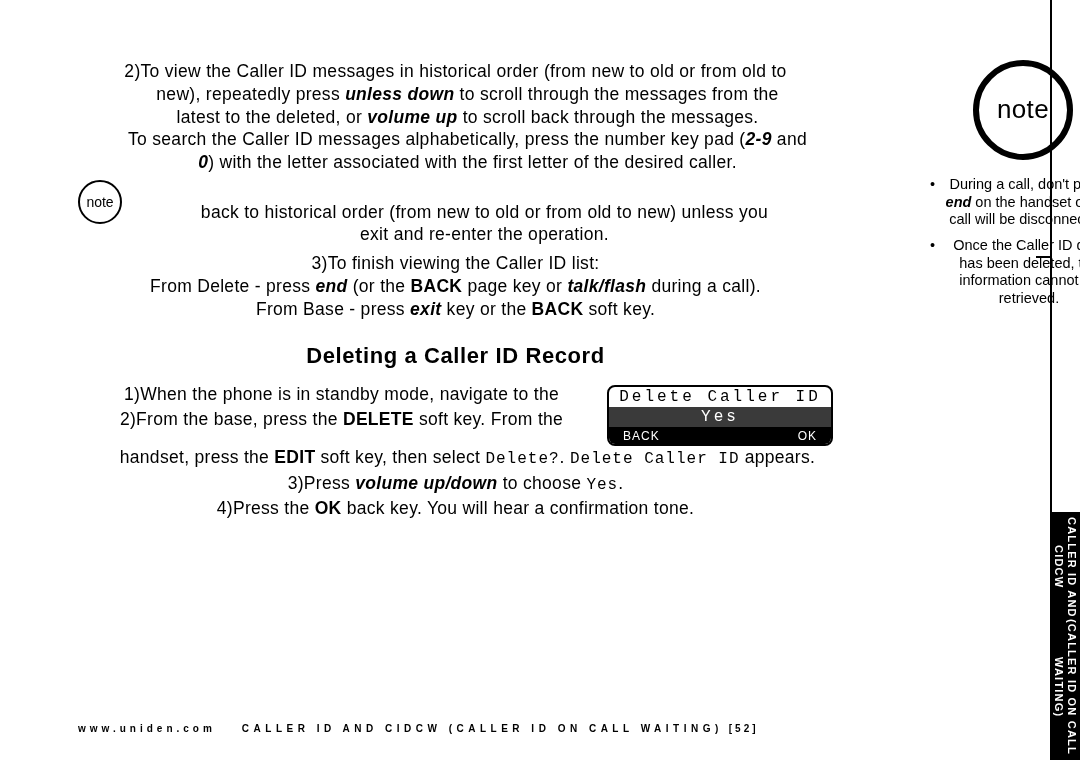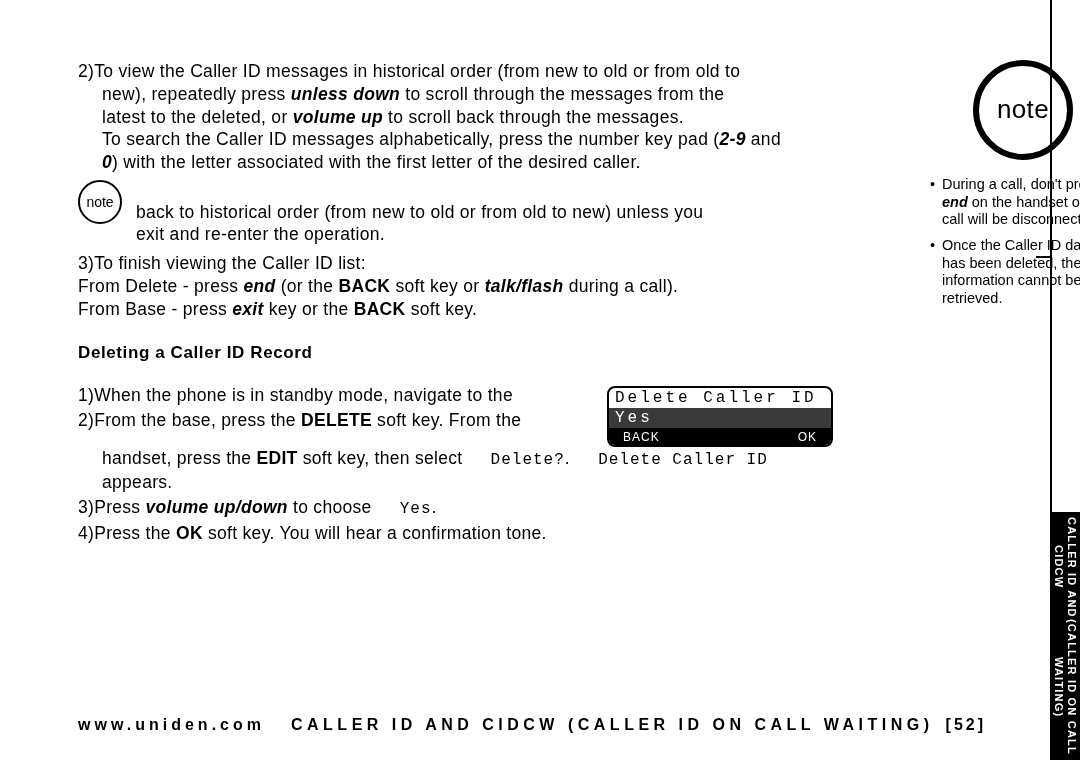--- a/index.html
+++ b/index.html
@@ -9,62 +9,63 @@
     width: 1080px;
     height: 760px;
     position: relative;
     overflow: hidden;
   }
   .page {
     position: absolute;
     left: 78px;
     top: 60px;
     width: 960px;
+    text-align: center;
   }
   .body-col {
     width: 755px;
     float: left;
     font-size: 17.5px;
     line-height: 1.3;
     color: #000;
   }
   .step {
     margin-bottom: 2px;
     letter-spacing: 0.3px;
   }
   .step .indent {
     padding-left: 24px;
     display: block;
   }
   .bold { font-weight: 700; }
   .bi   { font-style: italic; font-weight: 700; }
-  .mono { font-family: "Courier New", monospace; letter-spacing: 1px; font-size: 16px; margin-left: 23px; }
+  .mono { font-family: "Courier New", monospace; letter-spacing: 1px; font-size: 16px; }
   .small-note-row {
     display: flex;
     align-items: flex-start;
     gap: 14px;
     margin: 4px 0 6px 0;
   }
   .small-note-icon {
     width: 44px; height: 44px;
     border: 2.5px solid #000;
     border-radius: 50%;
     display: flex;
     align-items: center; justify-content: center;
     font-size: 14px;
     letter-spacing: 0;
     flex: 0 0 44px;
     margin-top: 2px;
   }
   .small-note-text { flex: 1; letter-spacing: 0.3px; }
   .section-head {
     font-weight: 700;
-    font-size: 17px;
+    font-size: 22px;
     letter-spacing: 0.6px;
-    margin: 22px 0 20px 0;
+    margin: 22px 0 12px 0;
   }
   .delete-block {
     display: flex;
     gap: 2px;
     align-items: flex-start;
   }
   .delete-text { flex: 1; }
   .lcd {
     width: 226px;
     border: 2px solid #000;
@@ -128,29 +129,29 @@
     position: absolute;
     left: 0;
     top: 0;
   }
   
   .footer {
     position: absolute;
     left: 78px;
     bottom: 26px;
     width: 920px;
-    font-size: 16px;
+    font-size: 10px;
     font-weight: 700;
     letter-spacing: 3.5px;
     display: flex;
     white-space: nowrap;
   }
   .footer .site { letter-spacing: 4px; margin-right: 26px; }
   .footer .mid  { letter-spacing: 4.5px; }
-  .footer .num  { margin-left: 12px; letter-spacing: 3px; }
+  .footer .num  { margin-left: 6px; letter-spacing: 3px; }
   
   .side-tab-line {
     position: absolute;
     right: 28px;
     top: 0;
     width: 2px;
     height: 512px;
     background: #000;
   }
   .side-tab-block {
@@ -208,21 +209,21 @@
       <div class="small-note-icon">note</div>
       <div class="small-note-text">
         <br>
         <span>back to historical order (from new to old or from old to new) unless you</span><br>
         <span>exit and re-enter the operation.</span>
       </div>
     </div>
 
     <div class="step">
       3)<span>To finish  viewing  the Caller ID list:</span><br>
-      <span>From Delete - press </span><span class="bi">end</span><span> (or the </span><span class="bold">BACK</span><span> soft key or </span><span class="bi">talk/flash</span><span> during a call).</span><br>
+      <span>From Delete - press </span><span class="bi">end</span><span> (or the </span><span class="bold">BACK</span><span> page key or </span><span class="bi">talk/flash</span><span> during a call).</span><br>
       <span>From Base - press </span><span class="bi">exit</span><span> key or the </span><span class="bold">BACK</span><span> soft key.</span>
     </div>
 
     <div class="section-head">Deleting a Caller ID Record</div>
 
     <div class="delete-block">
       <div class="delete-text">
         <div class="step">
           1)<span>When the phone is in standby mode, navigate to the</span><br>
         </div>
@@ -242,21 +243,21 @@
 
     <div class="step">
       <span class="indent">
         <span>handset, press the </span><span class="bold">EDIT</span><span> soft key, then select </span><span class="mono">Delete?</span>. <span class="mono">Delete Caller ID</span><span> appears.</span>
       </span>
     </div>
     <div class="step">
       3)<span>Press </span><span class="bi">volume up/down</span><span> to choose </span><span class="mono">Yes</span><span>.</span>
     </div>
     <div class="step">
-      4)<span>Press the </span><span class="bold">OK</span><span> soft key. You will hear a confirmation tone.</span>
+      4)<span>Press the </span><span class="bold">OK</span><span> back key. You will hear a confirmation tone.</span>
     </div>
 
   </div>
 
   <div class="sidebar">
     <div class="big-note-icon">note</div>
     <ul>
       <li>
         <span>During a call, don't press </span><span class="bi">end</span><span> on the handset or the call will be disconnected.</span>
       </li>

